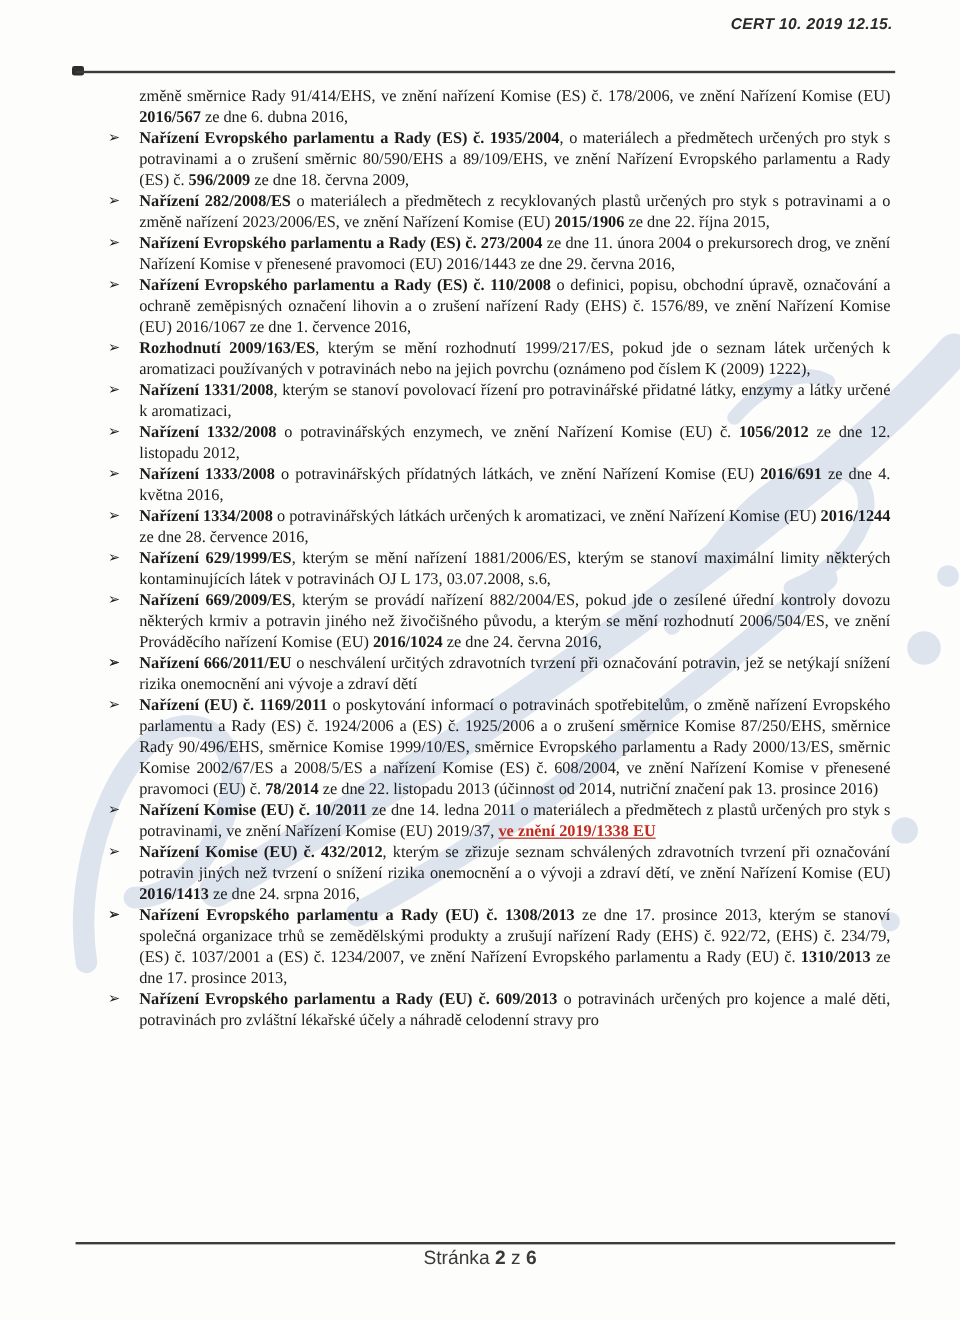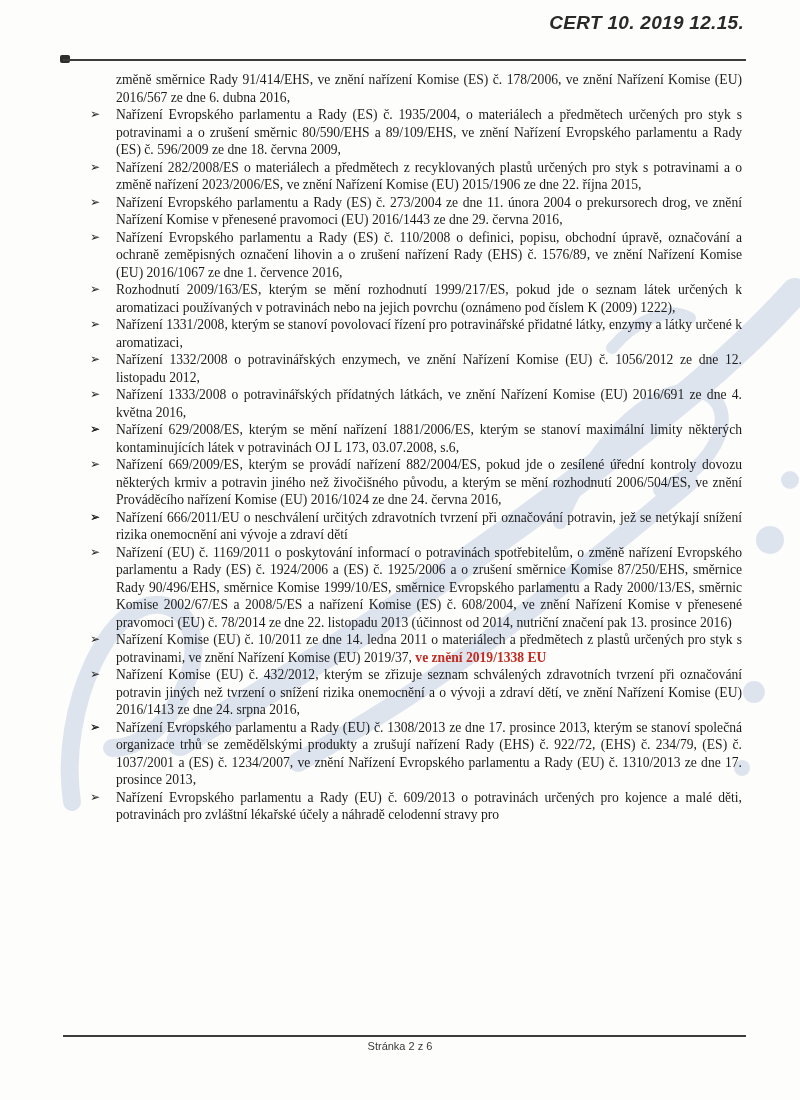--- a/index.html
+++ b/index.html
@@ -10,44 +10,44 @@
     overflow:hidden;
     font-family:"Liberation Serif", serif;
     color:var(--ink,#1c1c1c);
   }
   .watermark{position:absolute;inset:0;z-index:0;pointer-events:none;}
   .layer{position:absolute;inset:0;z-index:1;}
   .doc-ref{
     position:absolute;top:12px;right:56px;
     font-family:"Liberation Sans", sans-serif;
     font-style:italic;font-weight:600;
-    font-size:19px;letter-spacing:.3px;color:#2a2a2a;
+    font-size:13px;letter-spacing:.3px;color:#2a2a2a;
   }
   .rule{position:absolute;left:63px;width:683px;height:2px;background:#3c3c3c;}
   .rule.top{top:59px;}
   .rule.bottom{top:1035px;}
   .content{
     position:absolute;top:71px;left:90px;width:652px;
     font-size:13.6px;line-height:17.5px;
     text-align:justify;
   }
   .intro{margin:0 0 0 26px;}
   ul.reglist{list-style:none;margin:0;padding:0;}
   ul.reglist li{position:relative;padding-left:26px;}
   .marker{
     position:absolute;left:0;top:0;
     font-size:12px;color:#222;
   }
-  .b{font-weight:normal;}
-  .red{color:var(--red,#c32b20);font-weight:bold;}
+  .b{font-weight:bold;}
+  .red{color:var(--red,#c32b20);font-weight:bold;text-decoration:underline;}
   .footer{
     position:absolute;top:1040px;left:0;width:100%;
     text-align:center;
     font-family:"Liberation Sans", sans-serif;
-    font-size:11px;color:#3a3a3a;
+    font-size:16px;color:#3a3a3a;
   }
   .ink-blot{position:absolute;left:60px;top:55px;width:10px;height:8px;background:#2e2e2e;border-radius:2px;}
 </style>
 </head>
 <body>
 
 <div class="page">
 
   <svg class="watermark" width="800" height="1100" viewBox="0 0 800 1100" fill="none" stroke-linecap="round" stroke-linejoin="round" opacity="0.38">
     <g id="wm-strokes" stroke="#aebddb">
@@ -76,22 +76,22 @@
       <p class="intro"><span>změně směrnice Rady 91/414/EHS, ve znění nařízení Komise (ES) č. 178/2006, ve znění Nařízení Komise (EU) </span><span class="b">2016/567</span><span> ze dne 6. dubna 2016,</span></p>
       <ul class="reglist">
           <li><span class="marker">➢</span><span><span class="b">Nařízení Evropského parlamentu a Rady (ES) č. 1935/2004</span><span>, o materiálech a předmětech určených pro styk s potravinami a o zrušení směrnic 80/590/EHS a 89/109/EHS, ve znění Nařízení Evropského parlamentu a Rady (ES) č. </span><span class="b">596/2009</span><span> ze dne 18. června 2009,</span></span></li>
           <li><span class="marker">➢</span><span><span class="b">Nařízení 282/2008/ES</span><span> o materiálech a předmětech z recyklovaných plastů určených pro styk s potravinami a o změně nařízení 2023/2006/ES, ve znění Nařízení Komise (EU) </span><span class="b">2015/1906</span><span> ze dne 22. října 2015,</span></span></li>
           <li><span class="marker">➢</span><span><span class="b">Nařízení Evropského parlamentu a Rady (ES) č. 273/2004</span><span> ze dne 11. února 2004 o prekursorech drog, ve znění Nařízení Komise v přenesené pravomoci (EU) 2016/1443 ze dne 29. června 2016,</span></span></li>
           <li><span class="marker">➢</span><span><span class="b">Nařízení Evropského parlamentu a Rady (ES) č. 110/2008</span><span> o definici, popisu, obchodní úpravě, označování a ochraně zeměpisných označení lihovin a o zrušení nařízení Rady (EHS) č. 1576/89, ve znění Nařízení Komise (EU) 2016/1067 ze dne 1. července 2016,</span></span></li>
           <li><span class="marker">➢</span><span><span class="b">Rozhodnutí 2009/163/ES</span><span>, kterým se mění rozhodnutí 1999/217/ES, pokud jde o seznam látek určených k aromatizaci používaných v potravinách nebo na jejich povrchu (oznámeno pod číslem K (2009) 1222),</span></span></li>
           <li><span class="marker">➢</span><span><span class="b">Nařízení 1331/2008</span><span>, kterým se stanoví povolovací řízení pro potravinářské přidatné látky, enzymy a látky určené k aromatizaci,</span></span></li>
           <li><span class="marker">➢</span><span><span class="b">Nařízení 1332/2008</span><span> o potravinářských enzymech, ve znění Nařízení Komise (EU) č. </span><span class="b">1056/2012</span><span> ze dne 12. listopadu 2012,</span></span></li>
           <li><span class="marker">➢</span><span><span class="b">Nařízení 1333/2008</span><span> o potravinářských přídatných látkách, ve znění Nařízení Komise (EU) </span><span class="b">2016/691</span><span> ze dne 4. května 2016,</span></span></li>
-          <li><span class="marker">➢</span></li>
-          <li><span class="marker">➢</span><span><span class="b">Nařízení 629/2008/ES</span><span>, kterým se mění nařízení 1881/2006/ES, kterým se stanoví maximální limity některých kontaminujících látek v potravinách OJ L 173, 03.07.2008, s.6,</span></span></li>
+          <li><span class="marker">➢</span><span><span class="b">Nařízení 1334/2008</span><span> o potravinářských látkách určených k aromatizaci, ve znění Nařízení Komise (EU) </span><span class="b">2016/1244</span><span> ze dne 28. července 2016,</span></span></li>
+          <li><span class="marker">➢</span><span><span class="b">Nařízení 629/1999/ES</span><span>, kterým se mění nařízení 1881/2006/ES, kterým se stanoví maximální limity některých kontaminujících látek v potravinách OJ L 173, 03.07.2008, s.6,</span></span></li>
           <li><span class="marker">➢</span><span><span class="b">Nařízení 669/2009/ES</span><span>, kterým se provádí nařízení 882/2004/ES, pokud jde o zesílené úřední kontroly dovozu některých krmiv a potravin jiného než živočišného původu, a kterým se mění rozhodnutí 2006/504/ES, ve znění Prováděcího nařízení Komise (EU) </span><span class="b">2016/1024</span><span> ze dne 24. června 2016,</span></span></li>
           <li><span class="marker">➢</span></li>
           <li><span class="marker">➢</span><span><span class="b">Nařízení 666/2011/EU</span><span> o neschválení určitých zdravotních tvrzení při označování potravin, jež se netýkají snížení rizika onemocnění ani vývoje a zdraví dětí</span></span></li>
           <li><span class="marker">➢</span><span><span class="b">Nařízení (EU) č. 1169/2011</span><span> o poskytování informací o potravinách spotřebitelům, o změně nařízení Evropského parlamentu a Rady (ES) č. 1924/2006 a (ES) č. 1925/2006 a o zrušení směrnice Komise 87/250/EHS, směrnice Rady 90/496/EHS, směrnice Komise 1999/10/ES, směrnice Evropského parlamentu a Rady 2000/13/ES, směrnic Komise 2002/67/ES a 2008/5/ES a nařízení Komise (ES) č. 608/2004, ve znění Nařízení Komise v přenesené pravomoci (EU) č. </span><span class="b">78/2014</span><span> ze dne 22. listopadu 2013 (účinnost od 2014, nutriční značení pak 13. prosince 2016)</span></span></li>
           <li><span class="marker">➢</span><span><span class="b">Nařízení Komise (EU) č. 10/2011</span><span> ze dne 14. ledna 2011 o materiálech a předmětech z plastů určených pro styk s potravinami, ve znění Nařízení Komise (EU) 2019/37, </span><span class="red">ve znění 2019/1338 EU</span></span></li>
           <li><span class="marker">➢</span><span><span class="b">Nařízení Komise (EU) č. 432/2012</span><span>, kterým se zřizuje seznam schválených zdravotních tvrzení při označování potravin jiných než tvrzení o snížení rizika onemocnění a o vývoji a zdraví dětí, ve znění Nařízení Komise (EU) </span><span class="b">2016/1413</span><span> ze dne 24. srpna 2016,</span></span></li>
           <li><span class="marker">➢</span></li>
           <li><span class="marker">➢</span><span><span class="b">Nařízení Evropského parlamentu a Rady (EU) č. 1308/2013</span><span> ze dne 17. prosince 2013, kterým se stanoví společná organizace trhů se zemědělskými produkty a zrušují nařízení Rady (EHS) č. 922/72, (EHS) č. 234/79, (ES) č. 1037/2001 a (ES) č. 1234/2007, ve znění Nařízení Evropského parlamentu a Rady (EU) č. </span><span class="b">1310/2013</span><span> ze dne 17. prosince 2013,</span></span></li>
           <li><span class="marker">➢</span><span><span class="b">Nařízení Evropského parlamentu a Rady (EU) č. 609/2013</span><span> o potravinách určených pro kojence a malé děti, potravinách pro zvláštní lékařské účely a náhradě celodenní stravy pro</span></span></li>
         </ul>

